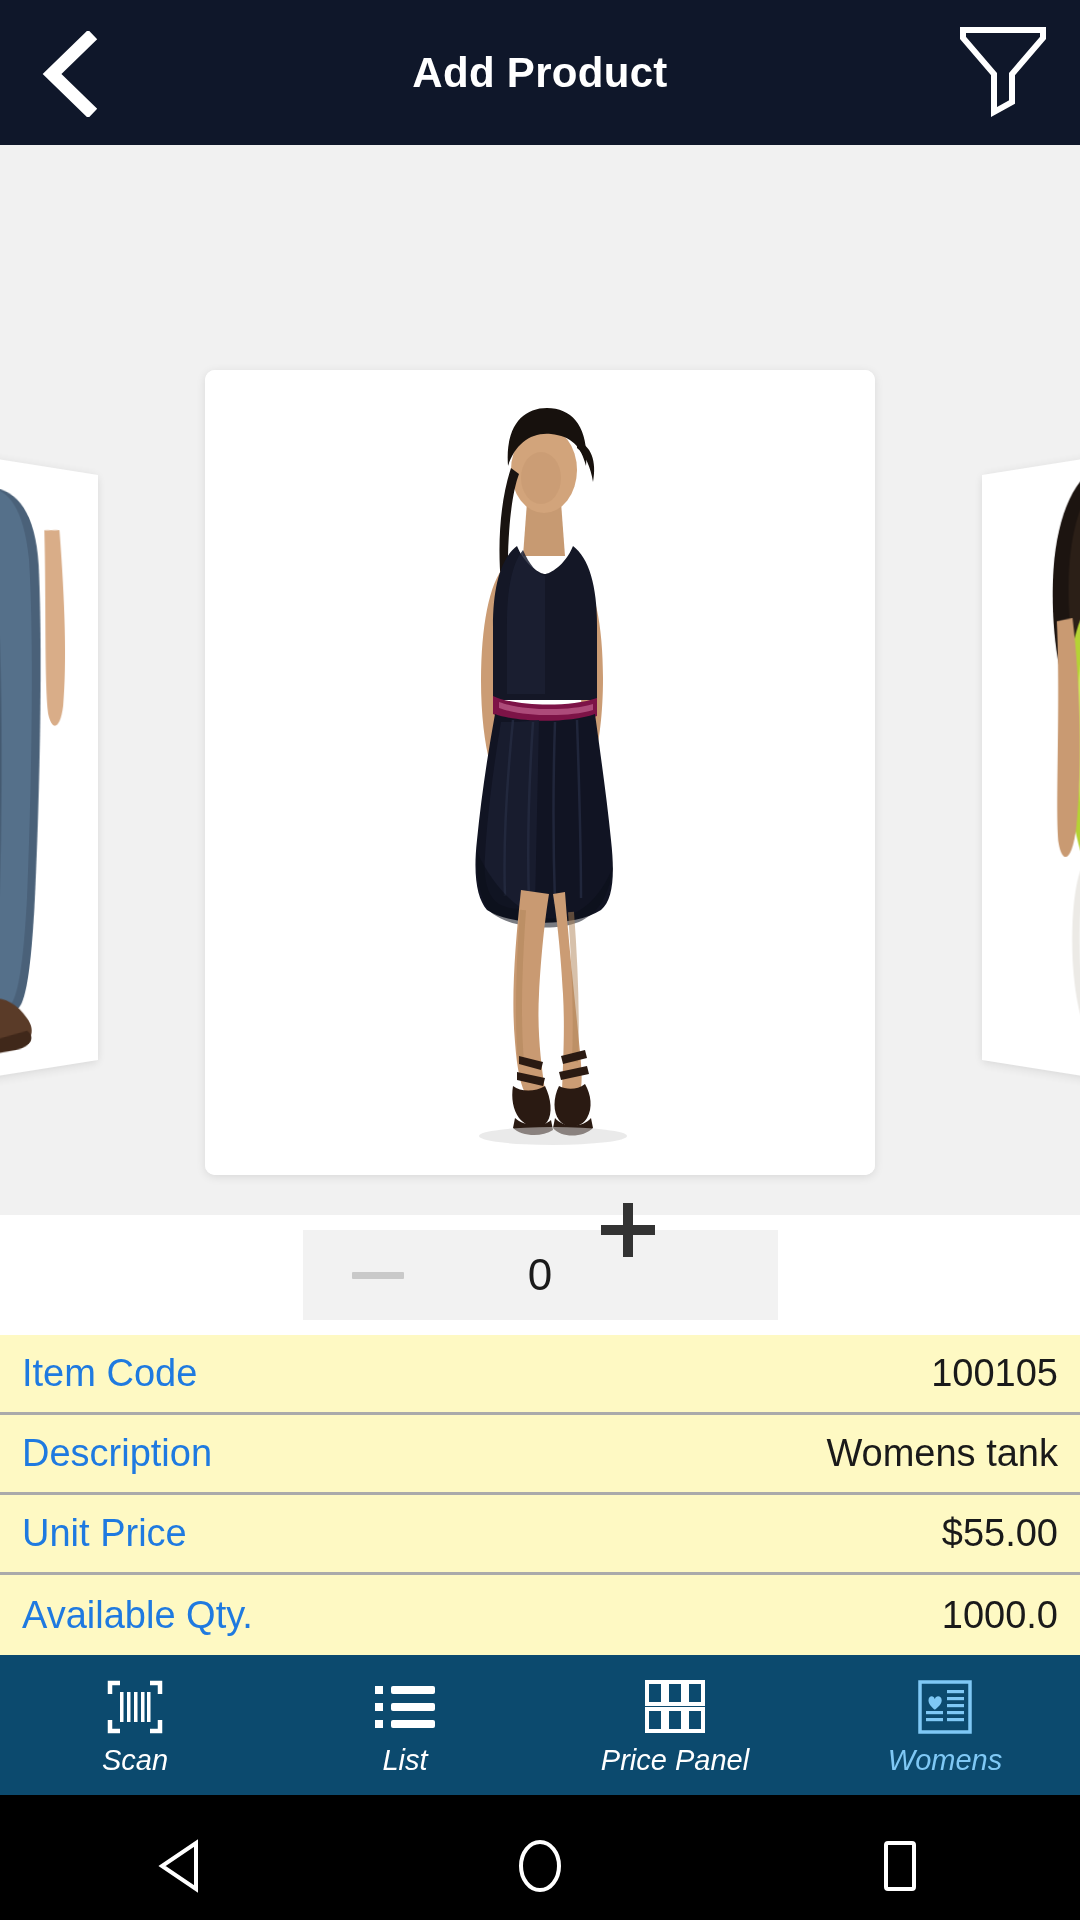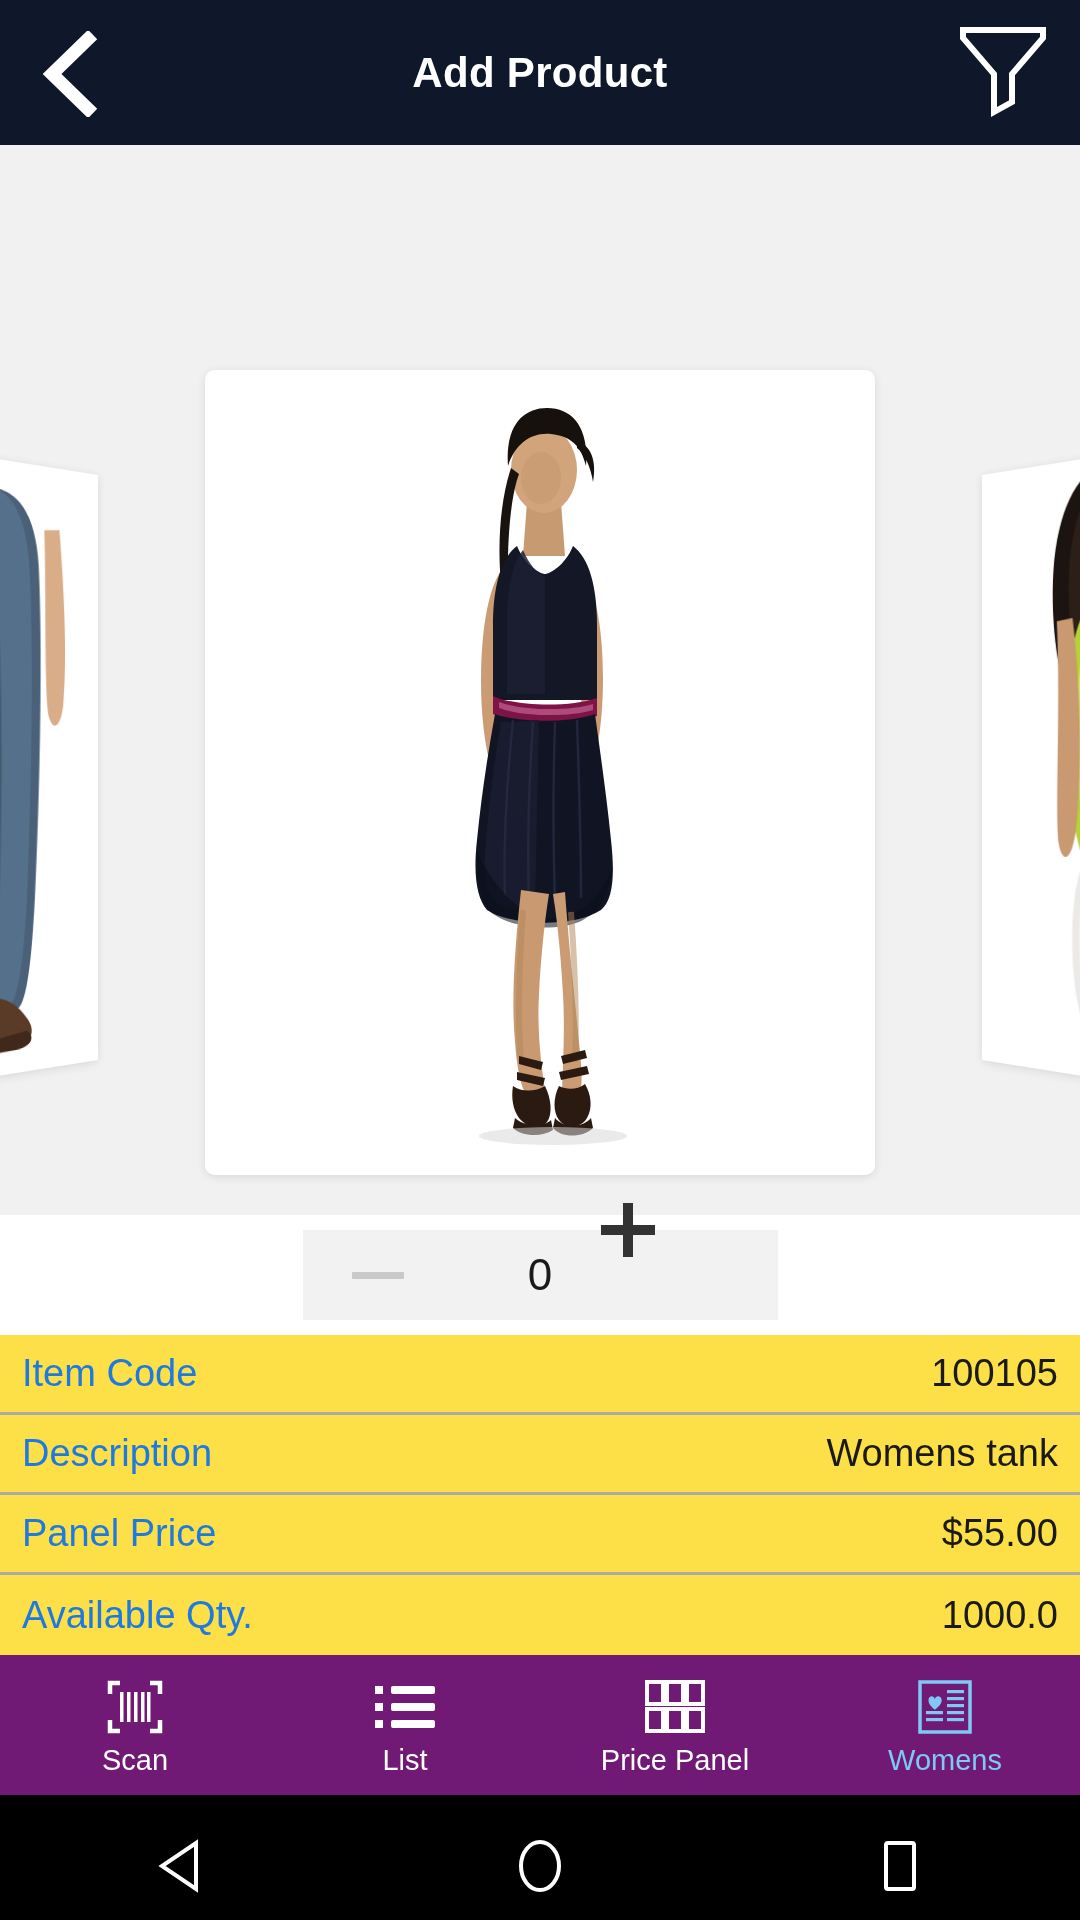--- a/index.html
+++ b/index.html
@@ -106,35 +106,36 @@
   .step-plus .bar-v {
     position: absolute; width: 10px; height: 54px; background: #333333;
   }
   .step-plus { position: relative; }
   .step-value {
     flex: 1; text-align: center;
     font-size: 44px; color: #1a1a1a;
   }
 
   
-  .details { flex: 0 0 auto; background: #fde047; }
+  .details { flex: 0 0 auto; background: #fef9c3; }
   .drow {
     height: 80px;
     display: flex; align-items: center; justify-content: space-between;
     padding: 0 22px;
     border-bottom: 3px solid #aaaaaa;
   }
   .drow-label { color: #1f7ae0; font-size: 38px; }
   .drow-value { color: #1a1a1a; font-size: 38px; text-align: left; }
 
   
   .bottomnav {
     flex: 0 0 140px;
-    background: #701a75;
+    background: #0c4a6e;
     display: flex;
+    font-style: italic;
   }
   .navitem {
     flex: 1;
     display: flex; flex-direction: column;
     align-items: center; justify-content: center;
     gap: 9px;
     padding-top: 6px;
   }
   .navicon { height: 56px; display: flex; align-items: center; justify-content: center; }
   .navlabel { font-size: 29px; color: #ffffff; }
@@ -303,21 +304,21 @@
   <div class="details">
     <div class="drow">
       <span class="drow-label">Item Code</span>
       <span class="drow-value">100105</span>
     </div>
     <div class="drow">
       <span class="drow-label">Description</span>
       <span class="drow-value">Womens tank</span>
     </div>
     <div class="drow">
-      <span class="drow-label">Panel Price</span>
+      <span class="drow-label">Unit Price</span>
       <span class="drow-value">$55.00</span>
     </div>
     <div class="drow" style="border-bottom:none;">
       <span class="drow-label">Available Qty.</span>
       <span class="drow-value">1000.0</span>
     </div>
   </div>
 
   <div class="bottomnav">
 

